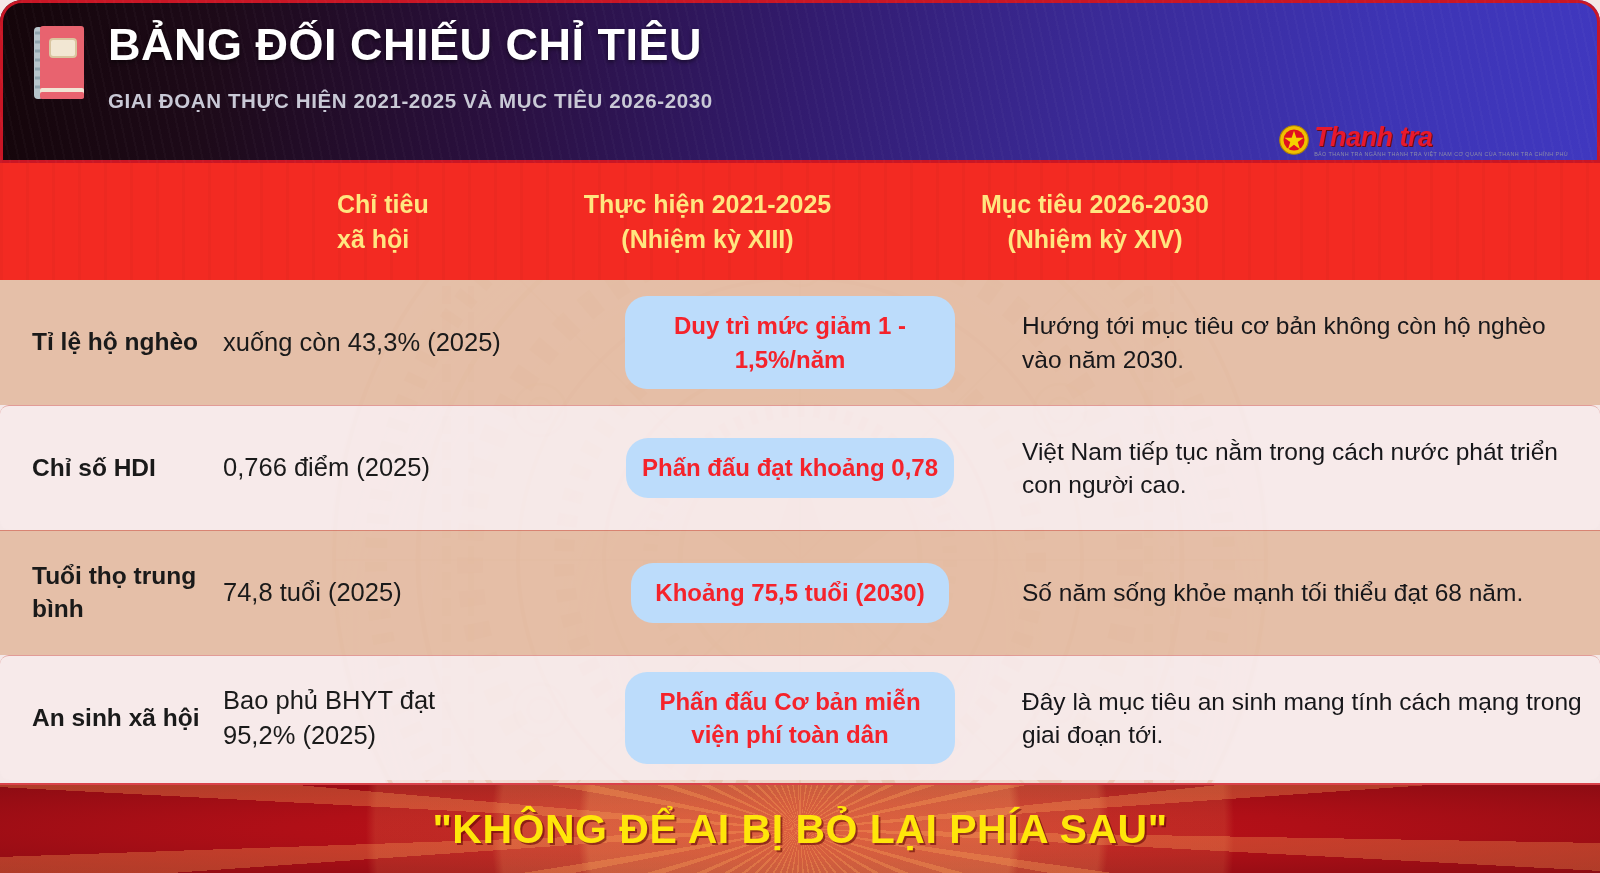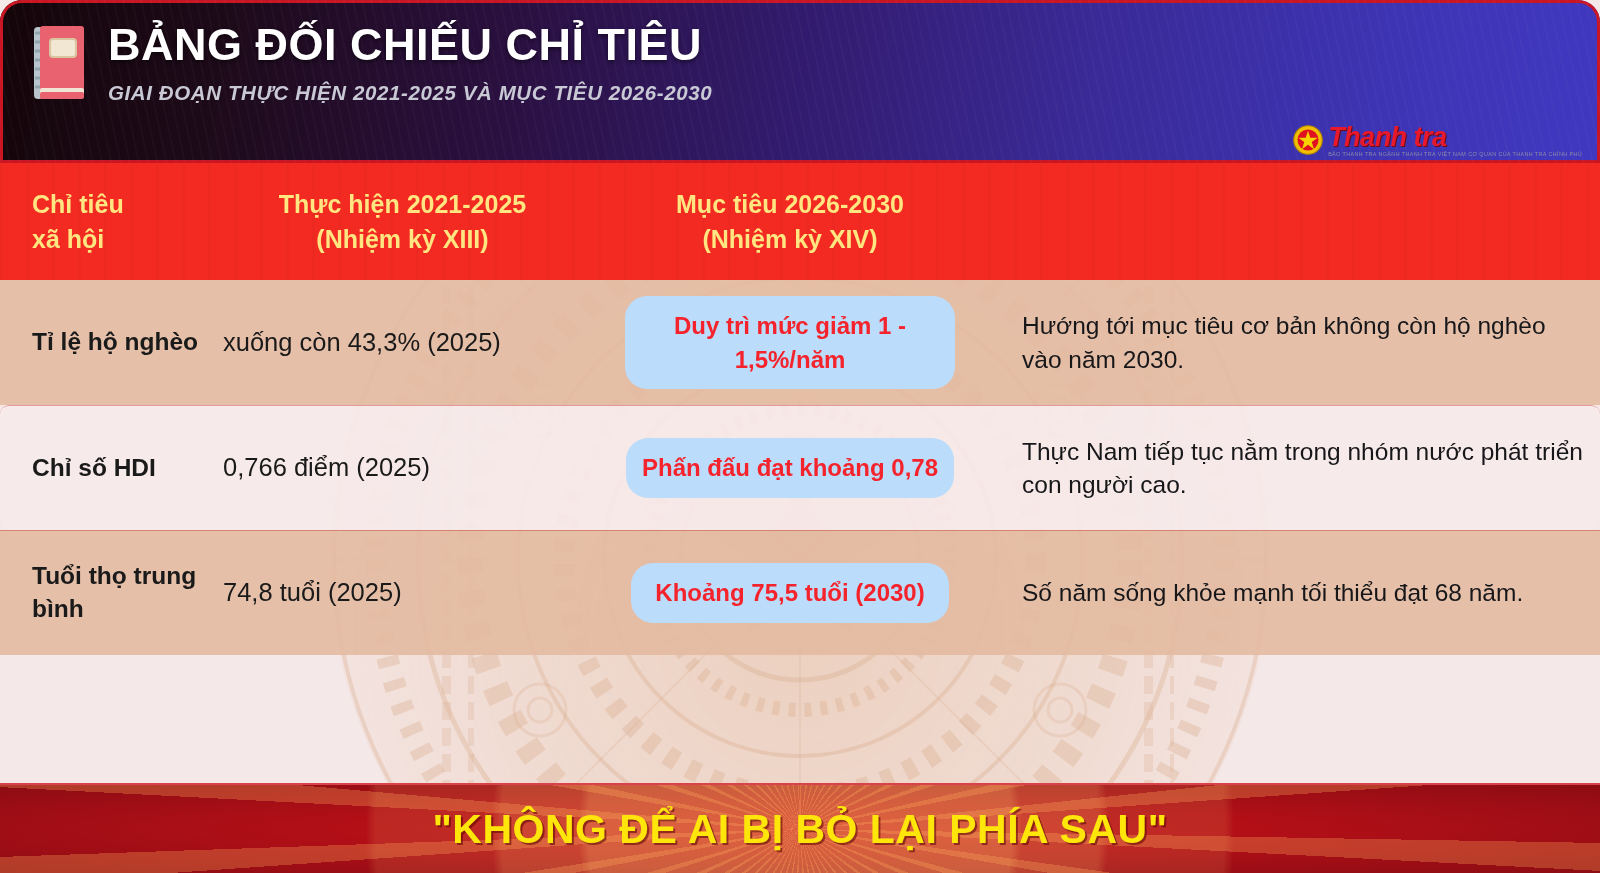--- a/index.html
+++ b/index.html
@@ -46,41 +46,41 @@
   .header-left{display:flex;align-items:flex-start;gap:18px;padding:16px 0 0 26px;position:relative;z-index:3;}
   .book-icon{width:64px;height:82px;position:relative;flex:0 0 64px;margin-top:6px;}
   .title-block{display:flex;flex-direction:column;justify-content:center;}
   .main-title{
     color:#fff;font-size:45px;font-weight:bold;letter-spacing:.5px;
     line-height:1.12;margin:4px 0 0 0;white-space:nowrap;
     text-shadow:0 2px 4px rgba(0,0,0,.5);
   }
   .sub-title{
     color:#c9c9d6;font-size:20.5px;font-weight:bold;letter-spacing:.6px;
-    margin-top:11px;white-space:nowrap;font-style:italic;
+    margin-top:19px;white-space:nowrap;
   }
   .logo{
-    position:absolute;right:18px;bottom:6px;z-index:4;
+    position:absolute;right:32px;bottom:6px;z-index:4;
     display:flex;align-items:center;gap:5px;
   }
   .logo-emblem{width:30px;height:30px;flex:0 0 30px;}
   .logo-text-wrap{display:flex;flex-direction:column;line-height:1;}
   .logo-text{
     color:#e8192c;font-size:27px;font-weight:bold;font-style:italic;
     letter-spacing:-.5px;text-shadow:1px 1px 0 #6d0a12;
   }
   .logo-sub{color:#8c8ca8;font-size:5.4px;letter-spacing:.4px;margin-top:1px;}
 
   
   .table{flex:1 1 auto;display:flex;flex-direction:column;position:relative;}
   .thead{
     flex:0 0 117px;
     background:#f32a22;
     display:flex;align-items:center;
-    position:relative;overflow:hidden;
+    position:relative;overflow:hidden;justify-content:center;
   }
   .thead::before{
     content:"";position:absolute;inset:0;
     background:repeating-linear-gradient(90deg, rgba(0,0,0,.05) 0 3px, rgba(0,0,0,0) 3px 26px);
     opacity:.5;
   }
   .th{
     color:#ffe680;font-size:25px;font-weight:bold;line-height:1.38;
     position:relative;z-index:2;box-sizing:border-box;
   }
@@ -265,35 +265,46 @@
 
     <div class="tr even">
       <div class="c1 cell-indicator">Chỉ số HDI</div>
       <div class="c2 cell-actual">
         <div>0,766 điểm (2025)</div>
         <div></div>
       </div>
       <div class="c3">
         <div class="pill">Phấn đấu đạt khoảng 0,78</div>
       </div>
-      <div class="c4 cell-note">Thực Nam tiếp tục nằm trong nhóm nước phát triển con người cao.</div>
+      <div class="c4 cell-note">Việt Nam tiếp tục nằm trong cách nước phát triển con người cao.</div>
     </div>
 
     <div class="tr odd">
       <div class="c1 cell-indicator">Tuổi thọ trung bình</div>
       <div class="c2 cell-actual">
         <div>74,8 tuổi (2025)</div>
         <div></div>
       </div>
       <div class="c3">
         <div class="pill">Khoảng 75,5 tuổi (2030)</div>
       </div>
       <div class="c4 cell-note">Số năm sống khỏe mạnh tối thiểu đạt 68 năm.</div>
     </div>
 
+    <div class="tr even">
+      <div class="c1 cell-indicator">An sinh xã hội</div>
+      <div class="c2 cell-actual">
+        <div>Bao phủ BHYT đạt</div>
+        <div>95,2% (2025)</div>
+      </div>
+      <div class="c3">
+        <div class="pill">Phấn đấu Cơ bản miễn viện phí toàn dân</div>
+      </div>
+      <div class="c4 cell-note">Đây là mục tiêu an sinh mang tính cách mạng trong giai đoạn tới.</div>
+    </div>
 
   </div>
 
   <div class="footer">
     <div class="footer-text">"KHÔNG ĐỂ AI BỊ BỎ LẠI PHÍA SAU"</div>
   </div>
 
 </div>
 
 </body></html>

